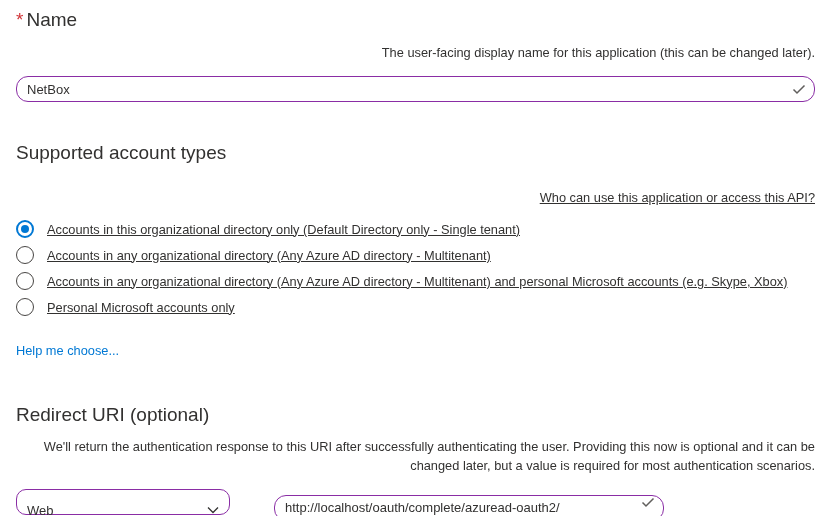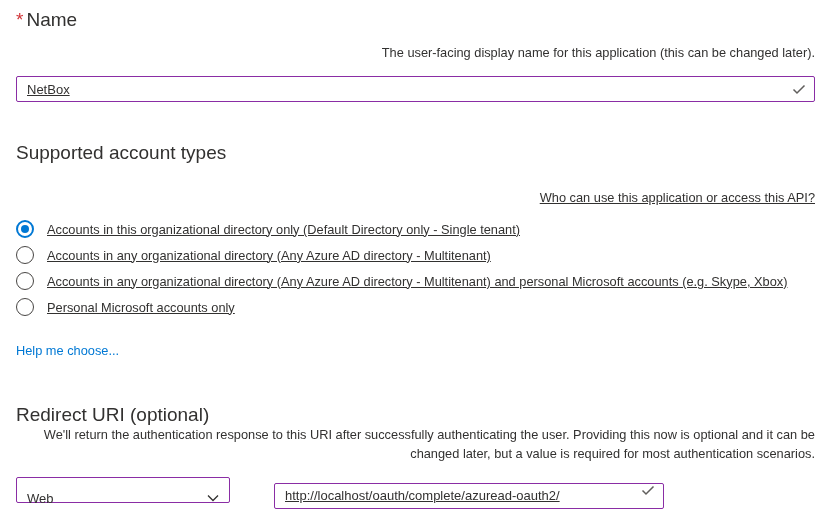--- a/index.html
+++ b/index.html
@@ -42,28 +42,27 @@
   .input-wrap {
     position: relative;
     margin-top: 14px;
     height: 26px;
   }
   .input-wrap.full { width: 799px; }
   .text-input {
     width: 100%;
     height: 26px;
     border: 1px solid var(--accent-border);
-    border-radius: 2px;
+    border-radius: 12px;
     padding: 0 30px 0 10px;
     font-family: "Liberation Sans", "DejaVu Sans", sans-serif;
     font-size: 13px;
     color: var(--text);
     outline: none;
     background: #fff;
-    text-decoration: underline;
   }
   .check-icon {
     position: absolute;
     right: 8px;
     top: 50%;
     transform: translateY(-50%);
     width: 16px;
     height: 16px;
     pointer-events: none;
     display: flex;
@@ -112,31 +111,31 @@
     display: inline-block;
     margin-top: 23px;
     font-size: 12.8px;
     color: var(--link);
     text-decoration: none;
     cursor: pointer;
   }
 
   
   .redirect-section { margin-top: 46px; }
-  .redirect-desc { max-width: 799px; }
+  .redirect-desc { margin-top: 12px; max-width: 799px; }
   .controls-row {
     margin-top: 14px;
     display: flex;
     align-items: center;
   }
   .platform-select {
     width: 214px;
     height: 26px;
     border: 1px solid var(--accent-border);
-    border-radius: 2px;
+    border-radius: 10px;
     background: #fff;
     display: flex;
     align-items: center;
     justify-content: space-between;
     padding: 16px 9px 0 10px;
     font-size: 13px;
     color: var(--text);
     cursor: pointer;
     gap: 16px;
   }

